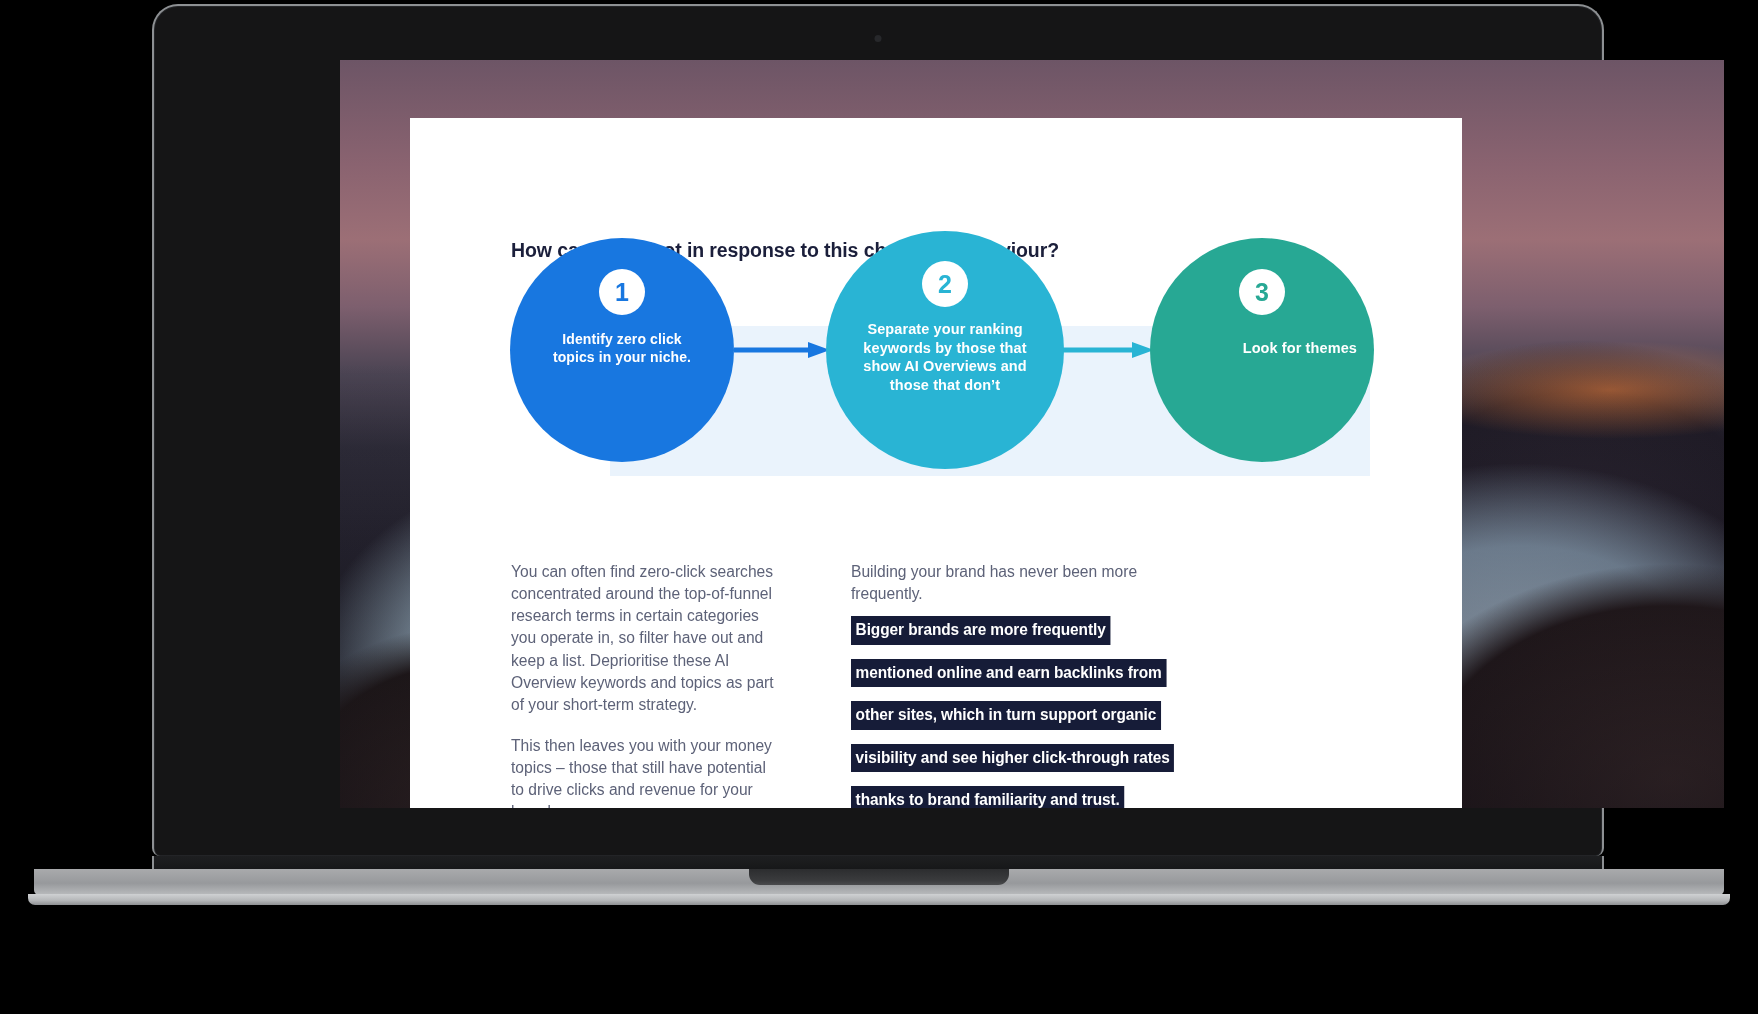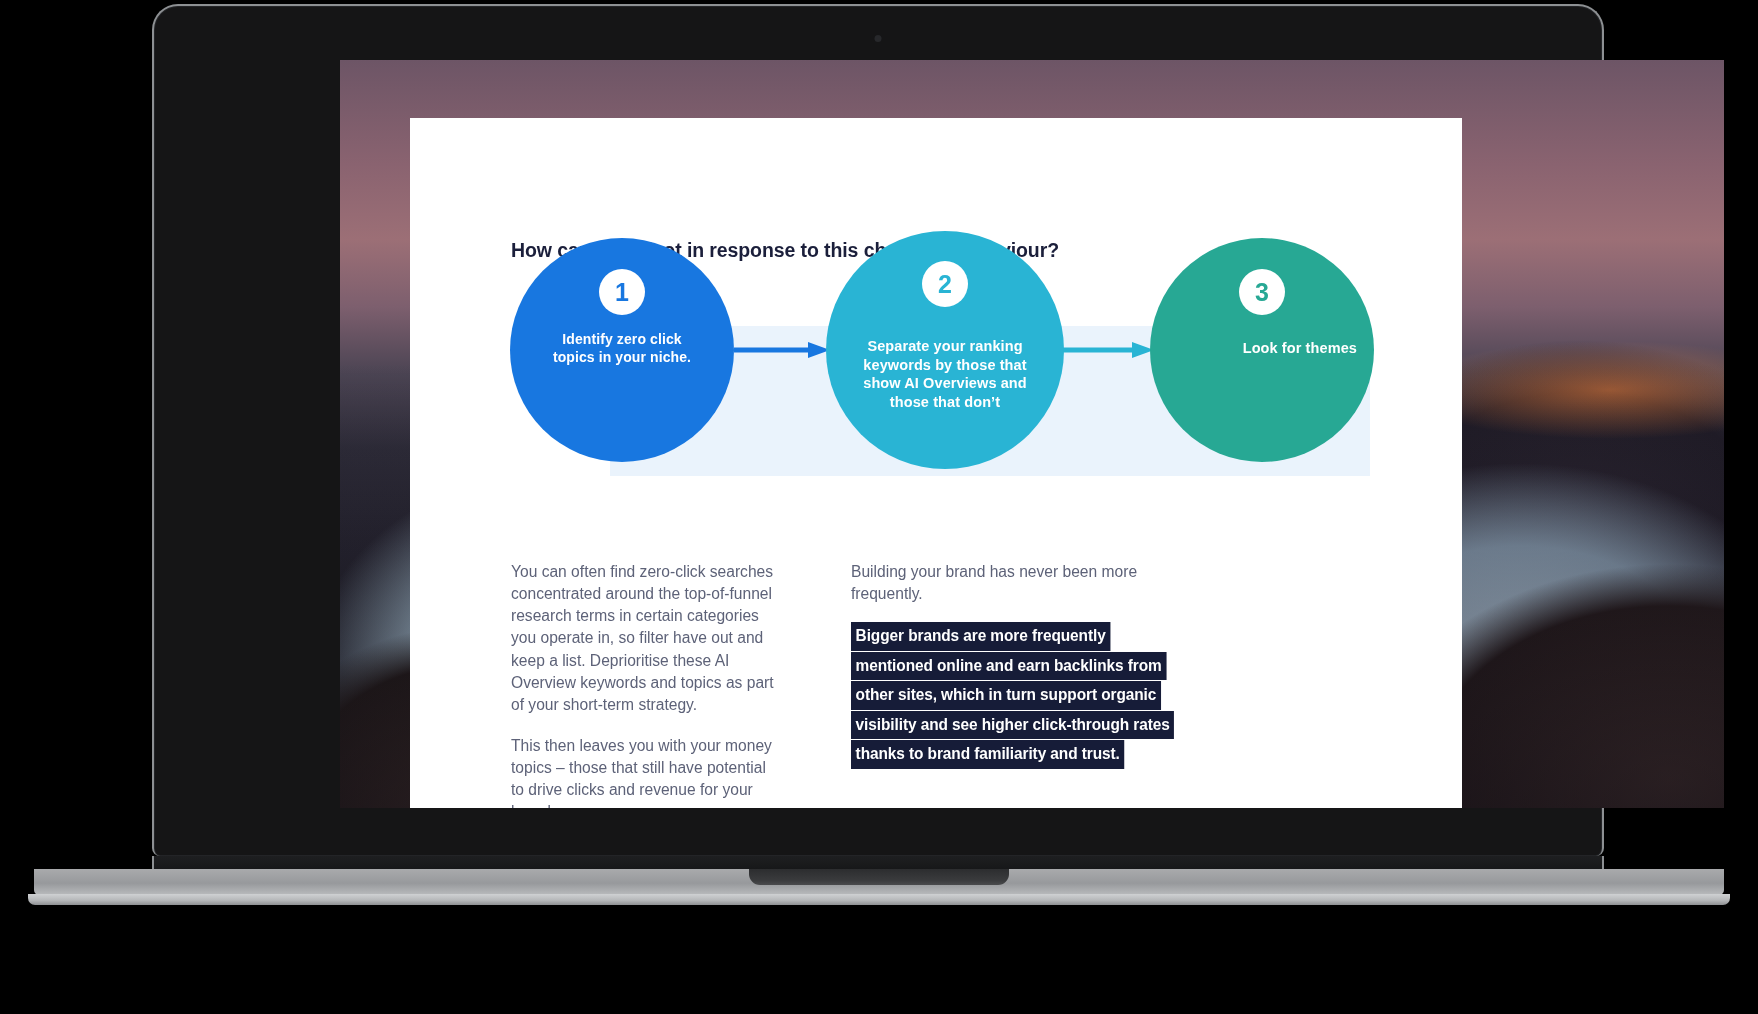--- a/index.html
+++ b/index.html
@@ -192,21 +192,21 @@
     height: 238px;
     background: #29b4d4;
     padding-top: 30px;
   }
   #step-2 .step-badge {
     width: 46px; height: 46px;
     font-size: 25px;
     color: #29b4d4;
   }
   #step-2 .step-label {
-    margin-top: 30px;
+    margin-top: 13px;
     font-size: 14.5px;
     width: 178px;
   }
 
   
   #step-3 {
     left: 740px;
     top: 120px;
     width: 224px;
     height: 224px;
@@ -240,25 +240,25 @@
     line-height: 1.42;
     color: #5d6278;
   }
   #col-left  { left: 101px; top: 443px; width: 270px; }
   #col-right { left: 441px; top: 443px; width: 300px; }
 
   .body-col p + p { margin-top: 19px; }
 
   
   #highlight-block {
-    margin-top: 17px;
+    margin-top: 11px;
     display: flex;
     flex-direction: column;
     align-items: flex-start;
-    gap: 1px;
+    gap: 14px;
   }
   .highlight-line {
     background: #161c38;
     color: #ffffff;
     font-weight: bold;
     font-size: 16.8px;
     line-height: 1.28;
     padding: 3px 5px 4px 5px;
     white-space: nowrap;
     transform: scaleX(.92);

